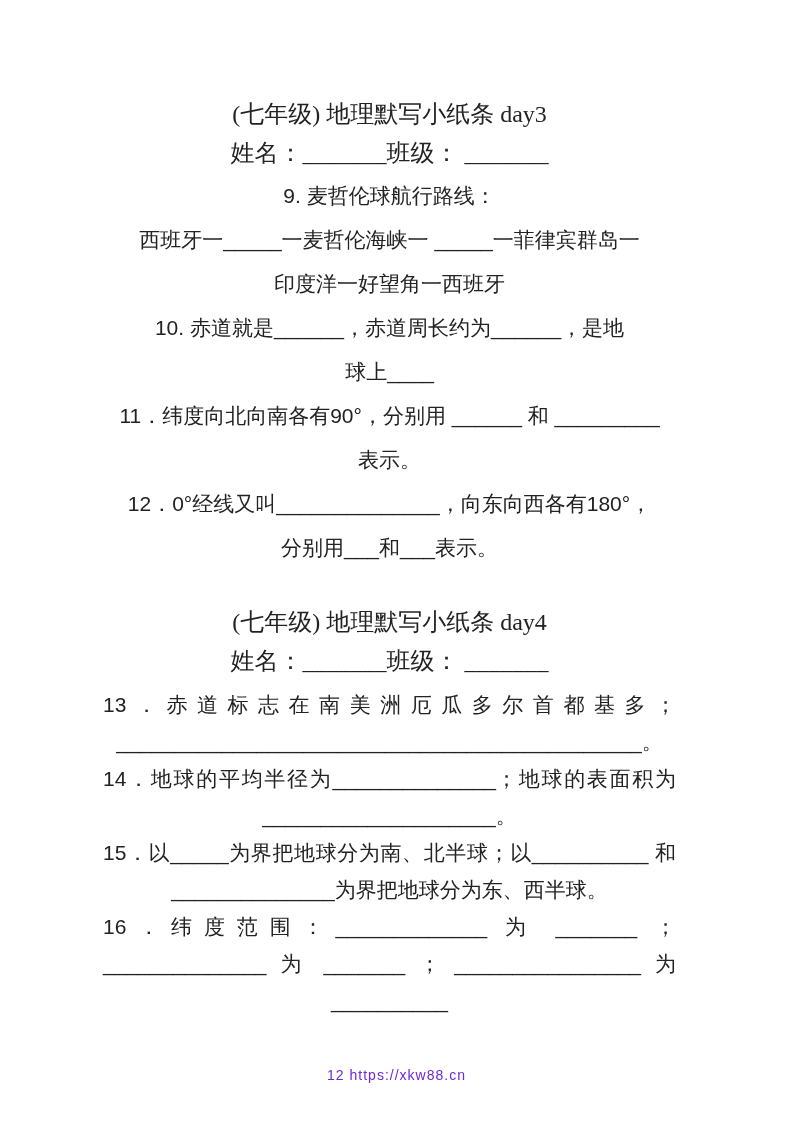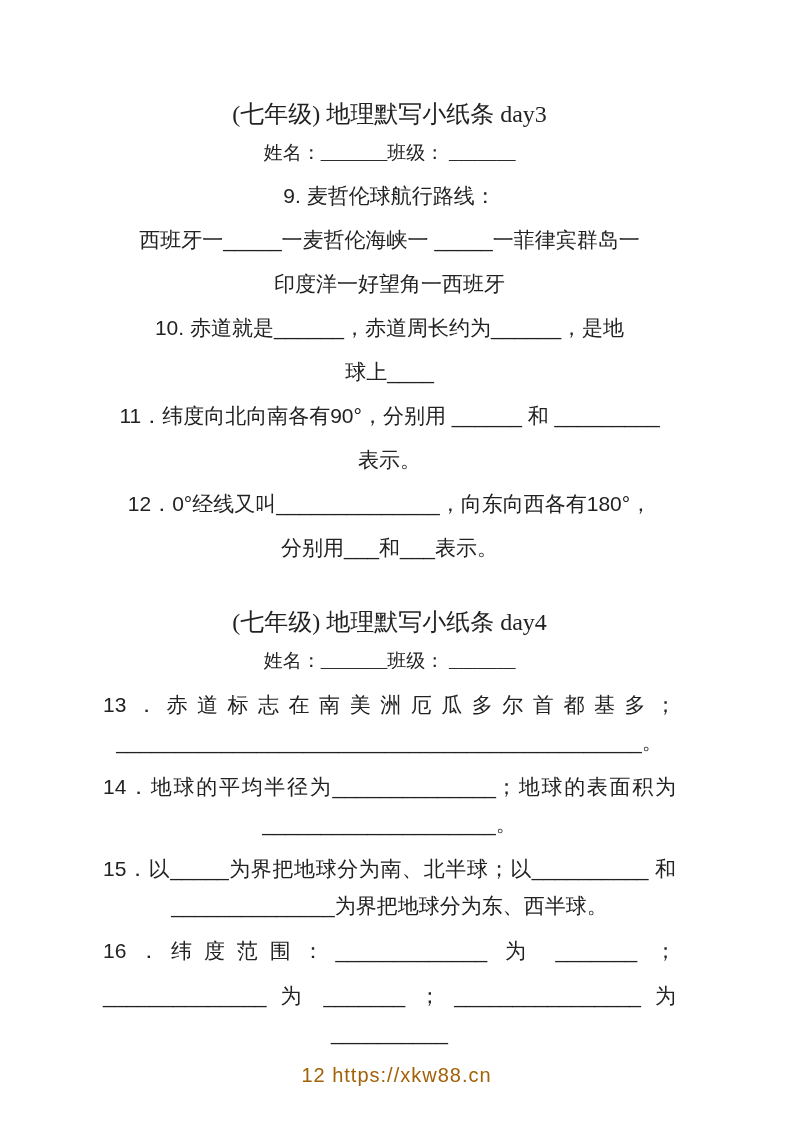--- a/index.html
+++ b/index.html
@@ -27,21 +27,21 @@
     font-family: "Liberation Serif", "DejaVu Serif", serif;
     font-weight: 400;
     font-size: 24px;
     line-height: 32px;
     text-align: center;
     white-space: pre-wrap;
   }
 
   .name-line {
     font-family: "Liberation Serif", "DejaVu Serif", serif;
-    font-size: 19px;
+    font-size: 24px;
     line-height: 30px;
     text-align: center;
     margin-top: 8px;
     white-space: pre-wrap;
   }
 
   .body3 { margin-top: 6px; text-align: center; }
   .body3 .line {
     font-size: 21px;
     line-height: 44px;
@@ -54,32 +54,31 @@
     font-size: 21px;
     line-height: 37px;
     white-space: pre-wrap;
     text-align: center;
   }
 
   .just {
     text-align: justify;
     text-align-last: justify;
     text-justify: inter-character;
-    margin-top: 8px;
   }
 
   .footer {
     position: absolute;
     top: 1062px;
     left: 0;
     width: 100%;
     text-align: center;
-    font-size: 20px;
+    font-size: 14px;
     line-height: 26px;
-    color: #a16207;
+    color: #6d28d9;
     letter-spacing: 1px;
   }
 </style>
 </head>
 <body>
 
 <div class="page">
   <div class="content">
 
     <section>

